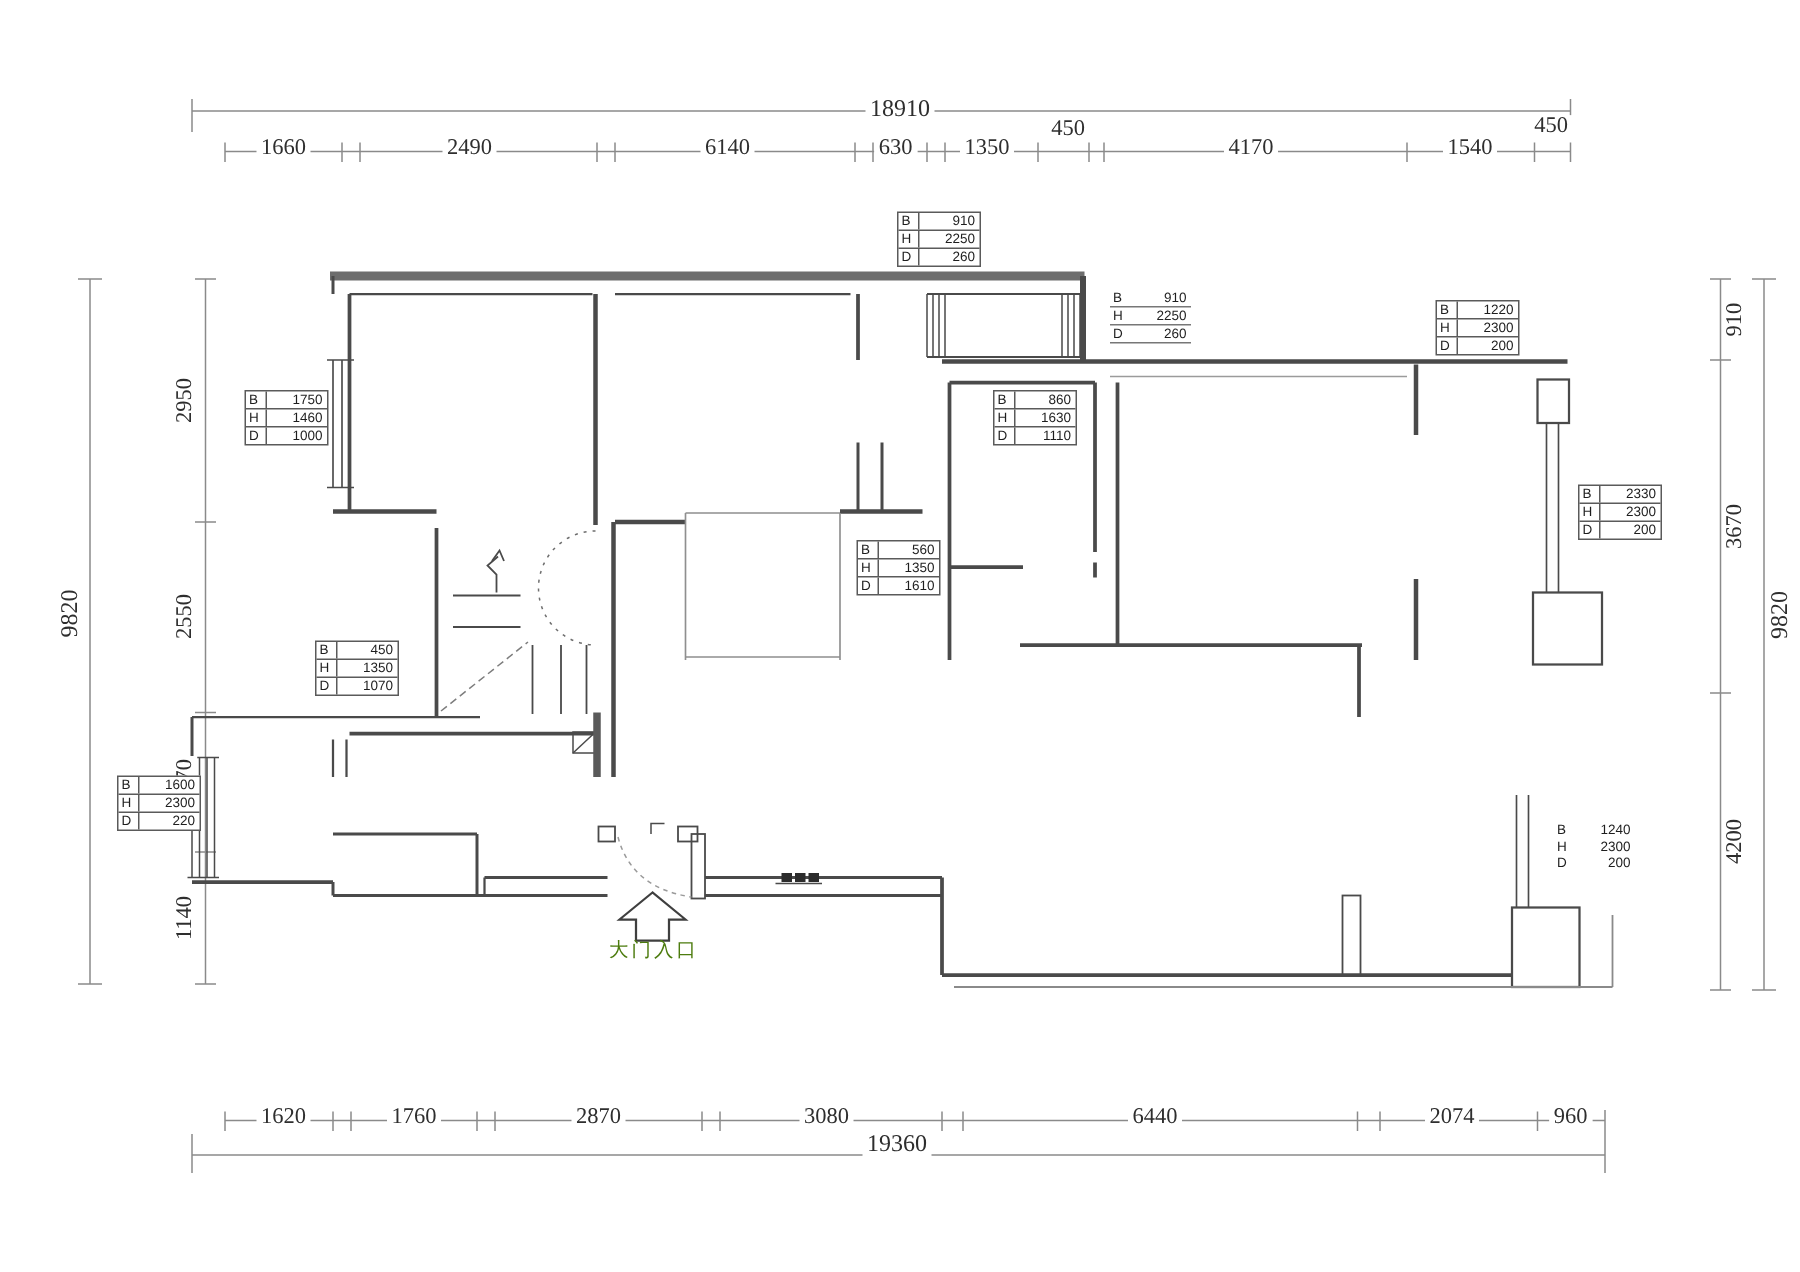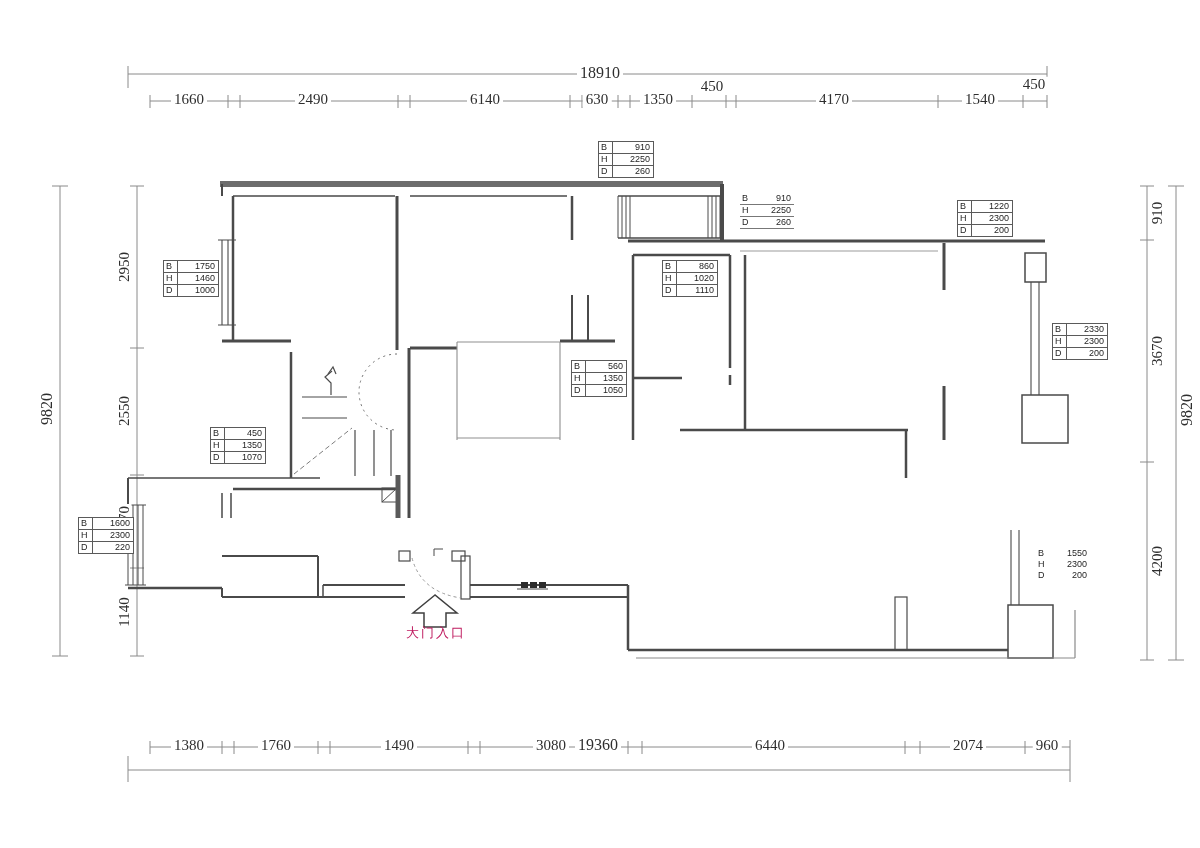--- a/index.html
+++ b/index.html
@@ -16,21 +16,21 @@
   .bhd .r{display:flex;height:11px;line-height:11px;}
   .bhd .k{width:14px;padding-left:2px;box-sizing:border-box;}
   .bhd .vv{flex:1;text-align:right;padding-right:3px;}
   .bhd.boxed{border:1px solid #5a5a5a;}
   .bhd.boxed .r{border-bottom:1px solid #5a5a5a;}
   .bhd.boxed .r:last-child{border-bottom:none;}
   .bhd.boxed .k{border-right:1px solid #5a5a5a;}
   .bhd.lines .r{border-bottom:1px solid #777;}
   .bhd.plain .r{border-bottom:none;}
   
-  .entrance-label{position:absolute;font:13px "Liberation Sans",sans-serif;color:#be185d;
+  .entrance-label{position:absolute;font:13px "Liberation Sans",sans-serif;color:#4d7c0f;
        transform:translateX(-50%);letter-spacing:2px;white-space:nowrap;}
 </style>
 </head>
 <body>
 
 <div id="canvas">
 
   <svg width="1200" height="848" viewBox="0 0 1200 848">
 
     <g stroke="#8a8a8a" stroke-width="1" fill="none">
@@ -163,24 +163,24 @@
   <span class="dim" style="left:189px;top:100px">1660</span>
   <span class="dim" style="left:313px;top:100px">2490</span>
   <span class="dim" style="left:485px;top:100px">6140</span>
   <span class="dim" style="left:597px;top:100px">630</span>
   <span class="dim" style="left:658px;top:100px">1350</span>
   <span class="dim" style="left:712px;top:87px">450</span>
   <span class="dim" style="left:834px;top:100px">4170</span>
   <span class="dim" style="left:980px;top:100px">1540</span>
   <span class="dim" style="left:1034px;top:85px">450</span>
 
-  <span class="dim big" style="left:598px;top:746px">19360</span>
-  <span class="dim" style="left:189px;top:746px">1380</span>
+  <span class="dim big" style="left:598px;top:764px">19360</span>
+  <span class="dim" style="left:189px;top:746px">1620</span>
   <span class="dim" style="left:276px;top:746px">1760</span>
-  <span class="dim" style="left:399px;top:746px">1490</span>
+  <span class="dim" style="left:399px;top:746px">2870</span>
   <span class="dim" style="left:551px;top:746px">3080</span>
   <span class="dim" style="left:770px;top:746px">6440</span>
   <span class="dim" style="left:968px;top:746px">2074</span>
   <span class="dim" style="left:1047px;top:746px">960</span>
 
   <span class="dim v big" style="left:47px;top:409px">9820</span>
   <span class="dim v" style="left:124px;top:267px">2950</span>
   <span class="dim v" style="left:124px;top:411px">2550</span>
   <span class="dim v" style="left:124px;top:521px">1970</span>
   <span class="dim v" style="left:124px;top:612px">1140</span>
@@ -246,39 +246,39 @@
         <span class="vv">1000</span>
       </div>
   </div>
   <div class="bhd boxed" style="left:662px;top:260px">
     <div class="r">
         <span class="k">B</span>
         <span class="vv">860</span>
       </div>
     <div class="r">
         <span class="k">H</span>
-        <span class="vv">1020</span>
+        <span class="vv">1630</span>
       </div>
     <div class="r">
         <span class="k">D</span>
         <span class="vv">1110</span>
       </div>
   </div>
   <div class="bhd boxed" style="left:571px;top:360px">
     <div class="r">
         <span class="k">B</span>
         <span class="vv">560</span>
       </div>
     <div class="r">
         <span class="k">H</span>
         <span class="vv">1350</span>
       </div>
     <div class="r">
         <span class="k">D</span>
-        <span class="vv">1050</span>
+        <span class="vv">1610</span>
       </div>
   </div>
   <div class="bhd boxed" style="left:210px;top:427px">
     <div class="r">
         <span class="k">B</span>
         <span class="vv">450</span>
       </div>
     <div class="r">
         <span class="k">H</span>
         <span class="vv">1350</span>
@@ -312,21 +312,21 @@
         <span class="vv">2300</span>
       </div>
     <div class="r">
         <span class="k">D</span>
         <span class="vv">200</span>
       </div>
   </div>
   <div class="bhd plain" style="left:1036px;top:548px">
     <div class="r">
         <span class="k">B</span>
-        <span class="vv">1550</span>
+        <span class="vv">1240</span>
       </div>
     <div class="r">
         <span class="k">H</span>
         <span class="vv">2300</span>
       </div>
     <div class="r">
         <span class="k">D</span>
         <span class="vv">200</span>
       </div>
   </div>

